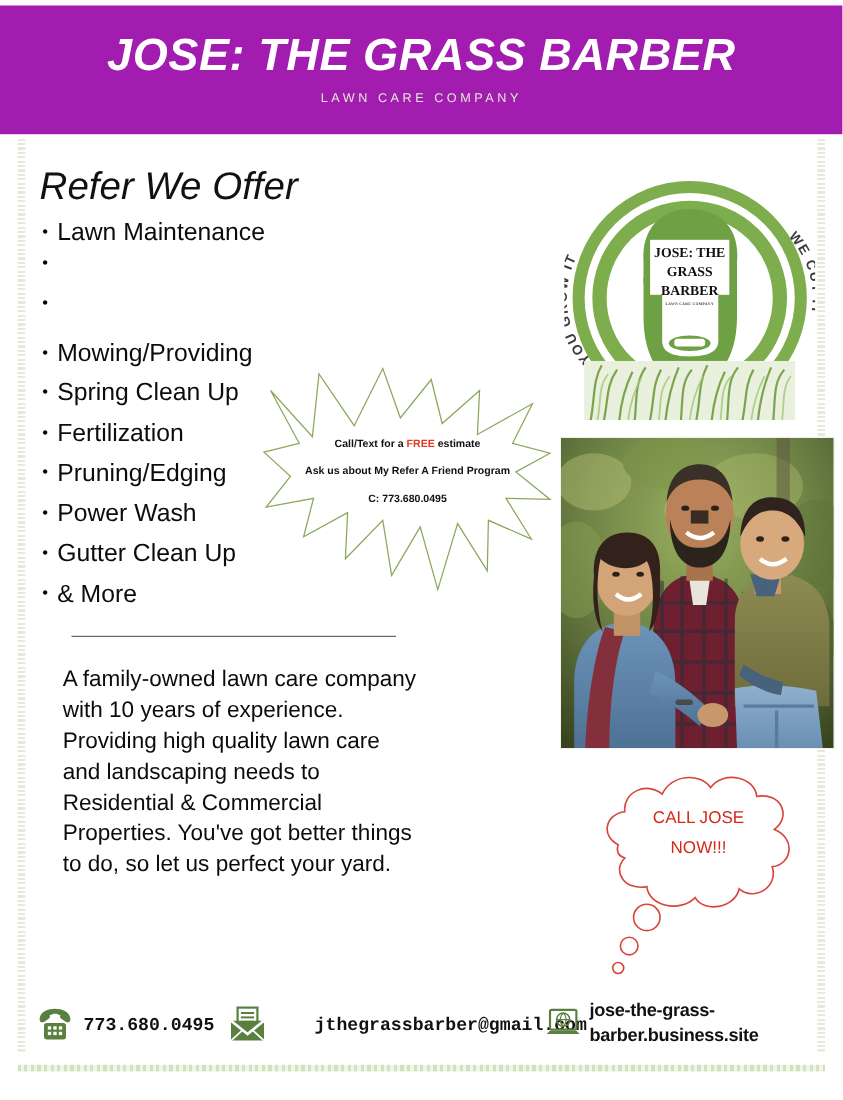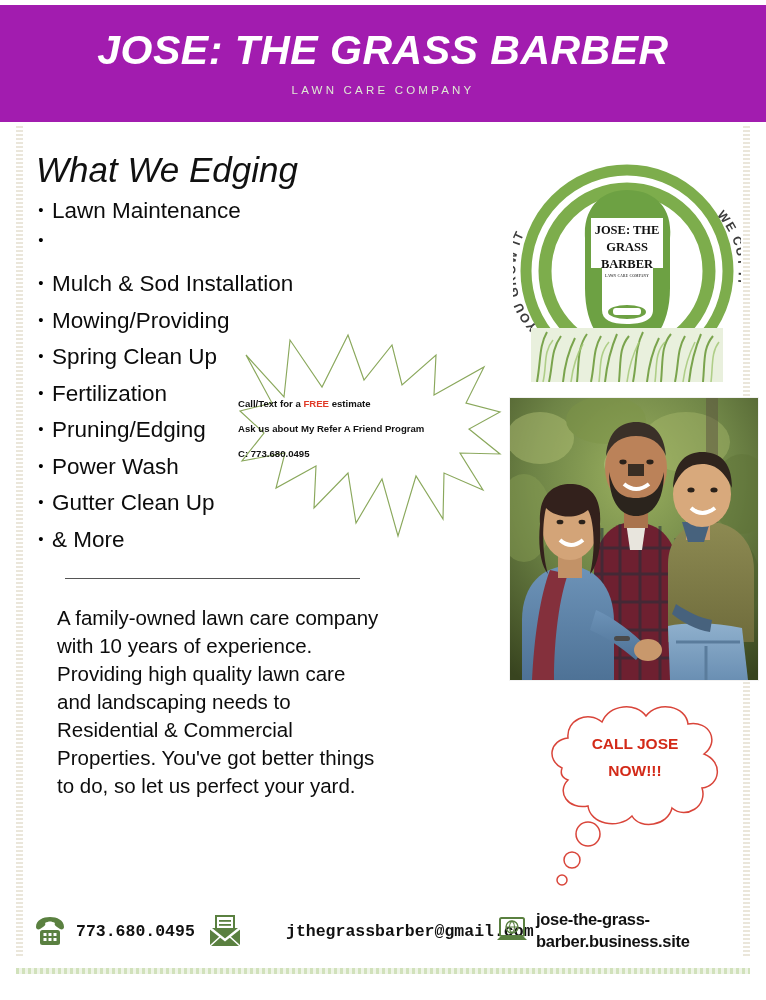--- a/index.html
+++ b/index.html
@@ -86,21 +86,21 @@
   }
 
   
   .starburst {
     position: absolute; left: 238px; top: 333px;
     width: 265px; height: 205px;
   }
   .starburst svg { display:block; width:100%; height:100%; }
   .burst-text {
     position: absolute; left: 0; top: 58px; width: 265px;
-    text-align: left;
+    text-align: center;
     font-size: 9.6px; font-weight: bold; color: #111;
     line-height: 25px;
   }
   .burst-free { color: #e03a28; }
 
   
   .logo {
     position: absolute; left: 513px; top: 160px;
     width: 228px; height: 222px;
   }
@@ -128,21 +128,21 @@
 
   
   .bubble {
     position: absolute; left: 532px; top: 694px;
     width: 212px; height: 200px;
   }
   .bubble svg { display:block; width:100%; height:100%; }
   .bubble-text {
     position: absolute; left: 28px; top: 36px; width: 150px;
     text-align: center;
-    color: #d32a18; font-weight: bold; font-size: 15.5px;
+    color: #d32a18; font-weight: normal; font-size: 15.5px;
     line-height: 27px;
   }
 
   
   .footer { position: absolute; left: 0; top: 904px; width: 766px; height: 62px; }
   .fblock { position: absolute; display: flex; align-items: center; }
   .fb-phone { left: 33px;  top: 12px; }
   .fb-mail  { left: 209px; top: 10px; gap: 36px; }
   .fb-web   { left: 497px; top: 4px; }
   .ficon { flex: 0 0 auto; line-height: 0; margin-right: 9px; }
@@ -164,33 +164,32 @@
 
   <div class="header">
     <div class="header-title">JOSE: THE GRASS BARBER</div>
     <div class="header-sub">LAWN CARE COMPANY</div>
   </div>
 
   <div class="edge edge-left"></div>
   <div class="edge edge-right"></div>
   <div class="edge edge-bottom"></div>
 
-  <div class="offer-title">What We Edging</div>
+  <div class="offer-title">Refer We Offer</div>
 
   <div class="services" id="services">
       <div class="service-item">
         <span class="service-bullet">•</span>
         <span class="service-label">Lawn Maintenance</span>
       </div>
       <div class="service-item">
         <span class="service-bullet">•</span>
       </div>
       <div class="service-item">
         <span class="service-bullet">•</span>
-        <span class="service-label">Mulch &amp; Sod Installation</span>
       </div>
       <div class="service-item">
         <span class="service-bullet">•</span>
         <span class="service-label">Mowing/Providing</span>
       </div>
       <div class="service-item">
         <span class="service-bullet">•</span>
         <span class="service-label">Spring Clean Up</span>
       </div>
       <div class="service-item">

